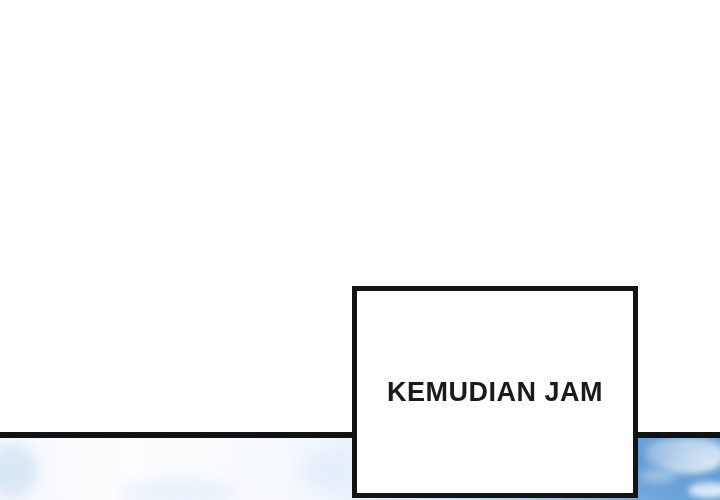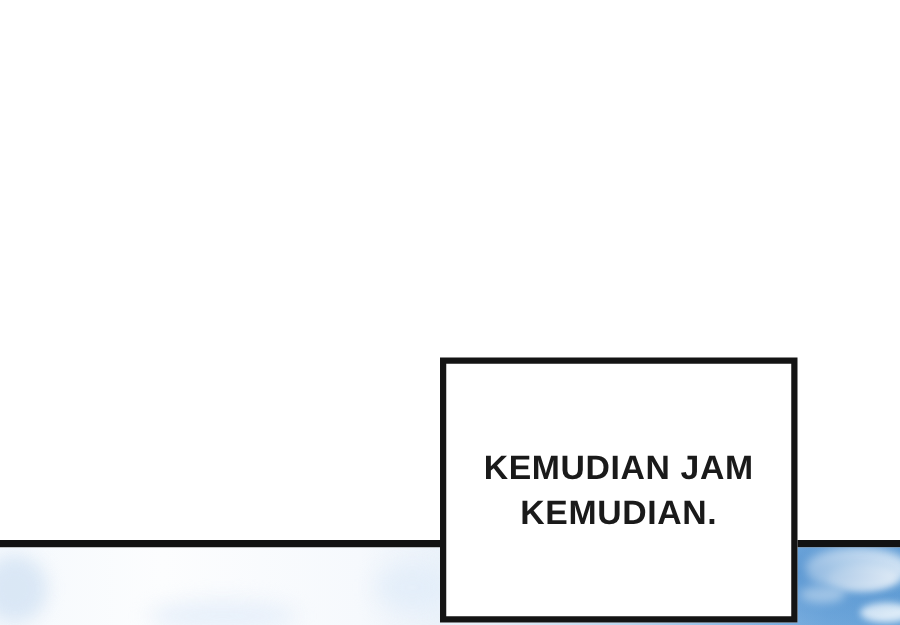--- a/index.html
+++ b/index.html
@@ -104,17 +104,16 @@
     <div class="cloud cloud-faint-near-box"></div>
     <div class="cloud cloud-right-cluster"></div>
     <div class="cloud cloud-right-core"></div>
     <div class="cloud cloud-right-small"></div>
     <div class="cloud cloud-right-lower"></div>
   </div>
 
   <div class="caption-box">
     <div class="caption-text">
       <span>KEMUDIAN JAM</span>
-      <span>KEMUDIAN.</span>
     </div>
   </div>
 
 </div>
 
 </body></html>

